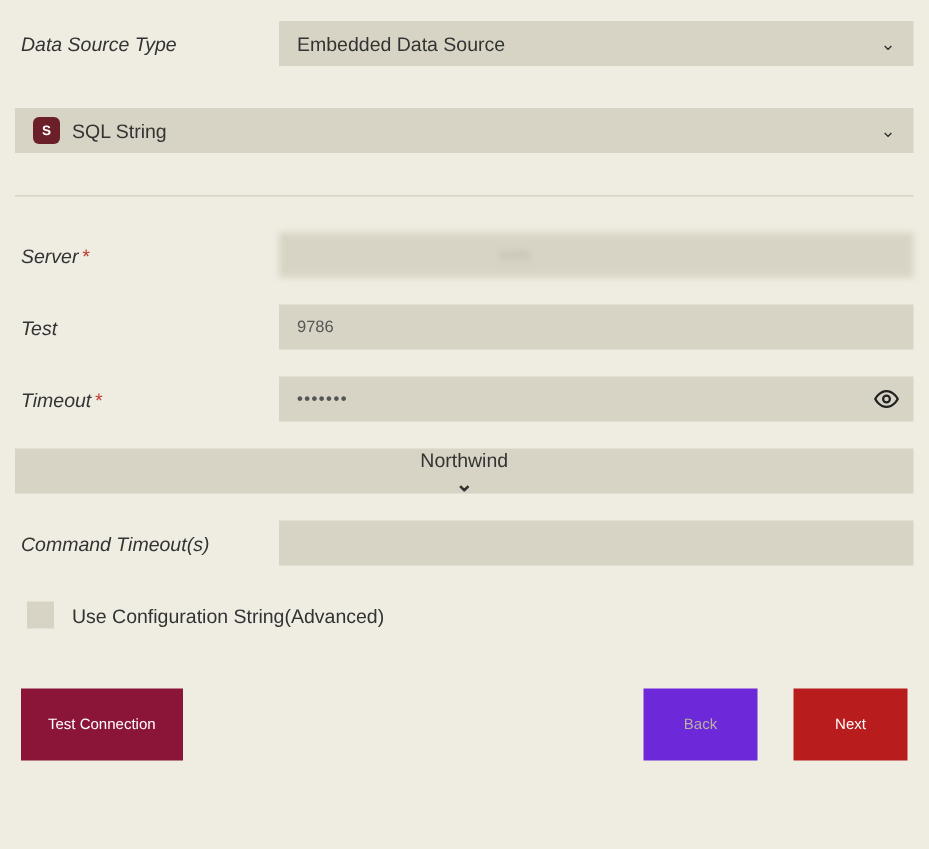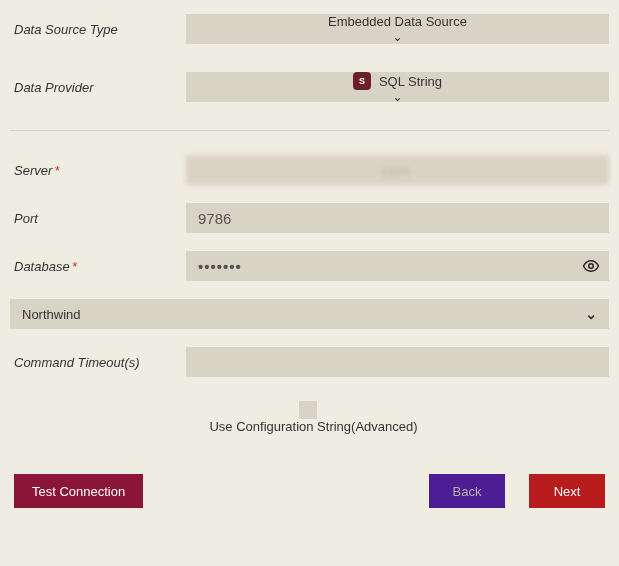--- a/index.html
+++ b/index.html
@@ -28,38 +28,37 @@
   .field-col { flex: 1; }
   .select {
     height: 30px;
     background: #d8d4c5;
     display: flex;
     align-items: center;
     justify-content: space-between;
     padding: 0 12px;
     color: #333;
     cursor: pointer;
-    flex-direction: column;
   }
   .select .chev { font-size: 12px; color: #333; }
   .pill-icon {
     width: 18px; height: 18px;
     border-radius: 4px;
     background: #6b1f28;
     margin-right: 8px;
     display: flex; align-items: center; justify-content: center;
     color: #fff; font-size: 9px; font-weight: bold;
   }
   .input {
     height: 30px;
     background: #d8d4c5;
     border: none;
     width: 100%;
     padding: 0 12px;
-    font-size: 15px;
+    font-size: 11px;
     color: #555;
     outline: none;
     font-family: inherit;
   }
   .input.blurred { color: #b9b5a7; filter: blur(2.2px); }
   .pwd-wrap {
     position: relative;
     width: 100%;
   }
   .eye-btn {
@@ -72,77 +71,76 @@
   }
   .eye-btn svg { width: 18px; height: 18px; }
   .db-select {
     height: 30px;
     background: #d8d4c5;
     display: flex;
     align-items: center;
     justify-content: space-between;
     padding: 0 12px;
     cursor: pointer;
+    flex-direction: column;
   }
   .db-select .arr { font-size: 14px; font-weight: bold; }
   .divider {
     border: none;
     border-top: 1px solid #d8d4c5;
     margin: 0 0 24px 0;
   }
   .chk-row {
     display: flex;
     align-items: center;
     margin: 24px 0 0 8px;
-    flex-direction: column;
   }
   .chk {
     width: 18px; height: 18px;
     background: #d8d4c5;
     margin-right: 12px;
     cursor: pointer;
   }
   .footer {
     display: flex;
     justify-content: space-between;
     align-items: center;
     margin-top: 40px;
     padding: 0 4px;
   }
   .footer-right { display: flex; gap: 24px; align-items: center; }
   .btn {
-    height: 34px;
+    height: 48px;
     padding: 0 18px;
     border: none;
-    font-size: 13px;
+    font-size: 10px;
     cursor: pointer;
     font-family: inherit;
   }
   .btn-primary { background: #8a1538; color: #fff; }
   .btn-next { background: #b91c1c; color: #fff; min-width: 76px; font-weight: 500; }
-  .btn-back { background: #4c1d95; color: #b6b2a4; min-width: 76px; cursor: default; }
+  .btn-back { background: #6d28d9; color: #b6b2a4; min-width: 76px; cursor: default; }
   .sel-inner { display:flex; align-items:center; }
 </style>
 </head>
 <body>
 
 <div class="wrap">
 
   <div class="row">
     <div class="label">Data Source Type</div>
     <div class="field-col">
       <div class="select">
         <span>Embedded Data Source</span>
         <span class="chev">⌄</span>
       </div>
     </div>
   </div>
 
   <div class="row">
-    <div class="label">Data Provider</div>
     <div class="field-col">
       <div class="select">
         <span class="sel-inner">
           <span class="pill-icon">S</span>
           <span>SQL String</span>
         </span>
         <span class="chev">⌄</span>
       </div>
     </div>
   </div>
@@ -150,29 +148,29 @@
   <hr class="divider">
 
   <div class="row tight">
     <div class="label"><span>Server</span><span class="req">*</span></div>
     <div class="field-col">
       <input type="text" class="input blurred" value="                                            com" style="">
     </div>
   </div>
 
   <div class="row tight">
-    <div class="label">Port</div>
+    <div class="label">Test</div>
     <div class="field-col">
       <input type="text" class="input" value="9786" style="">
     </div>
   </div>
 
 
   <div class="row tight">
-    <div class="label"><span>Database</span><span class="req">*</span></div>
+    <div class="label"><span>Timeout</span><span class="req">*</span></div>
     <div class="field-col">
       <div class="pwd-wrap">
         <input type="text" class="input" style="letter-spacing: 1px; font-weight: bold;" value="•••••••">
         <div class="eye-btn">
           <svg viewBox="0 0 24 24">
               <path fill="none" stroke="#222" stroke-width="2" d="M2 12s3.5-7 10-7 10 7 10 7-3.5 7-10 7S2 12 2 12z"></path>
               <circle cx="12" cy="12" r="3" fill="none" stroke="#222" stroke-width="2"></circle>
             </svg>
         </div>
       </div>

